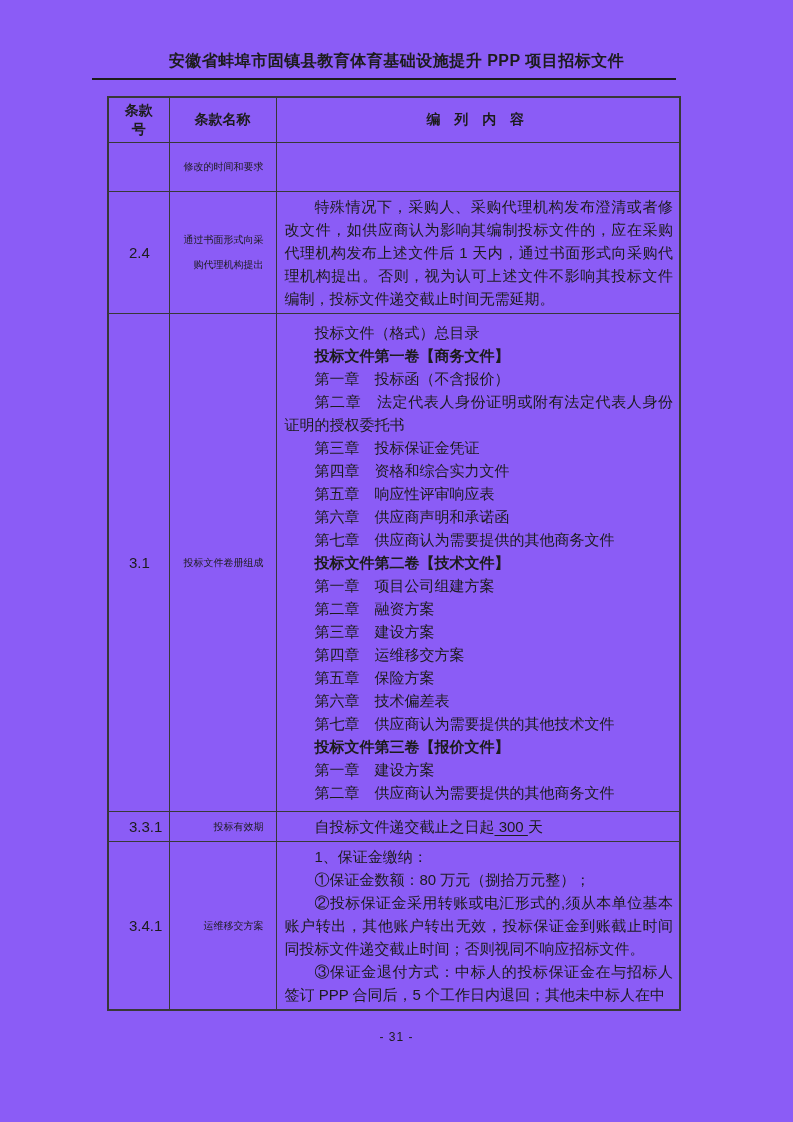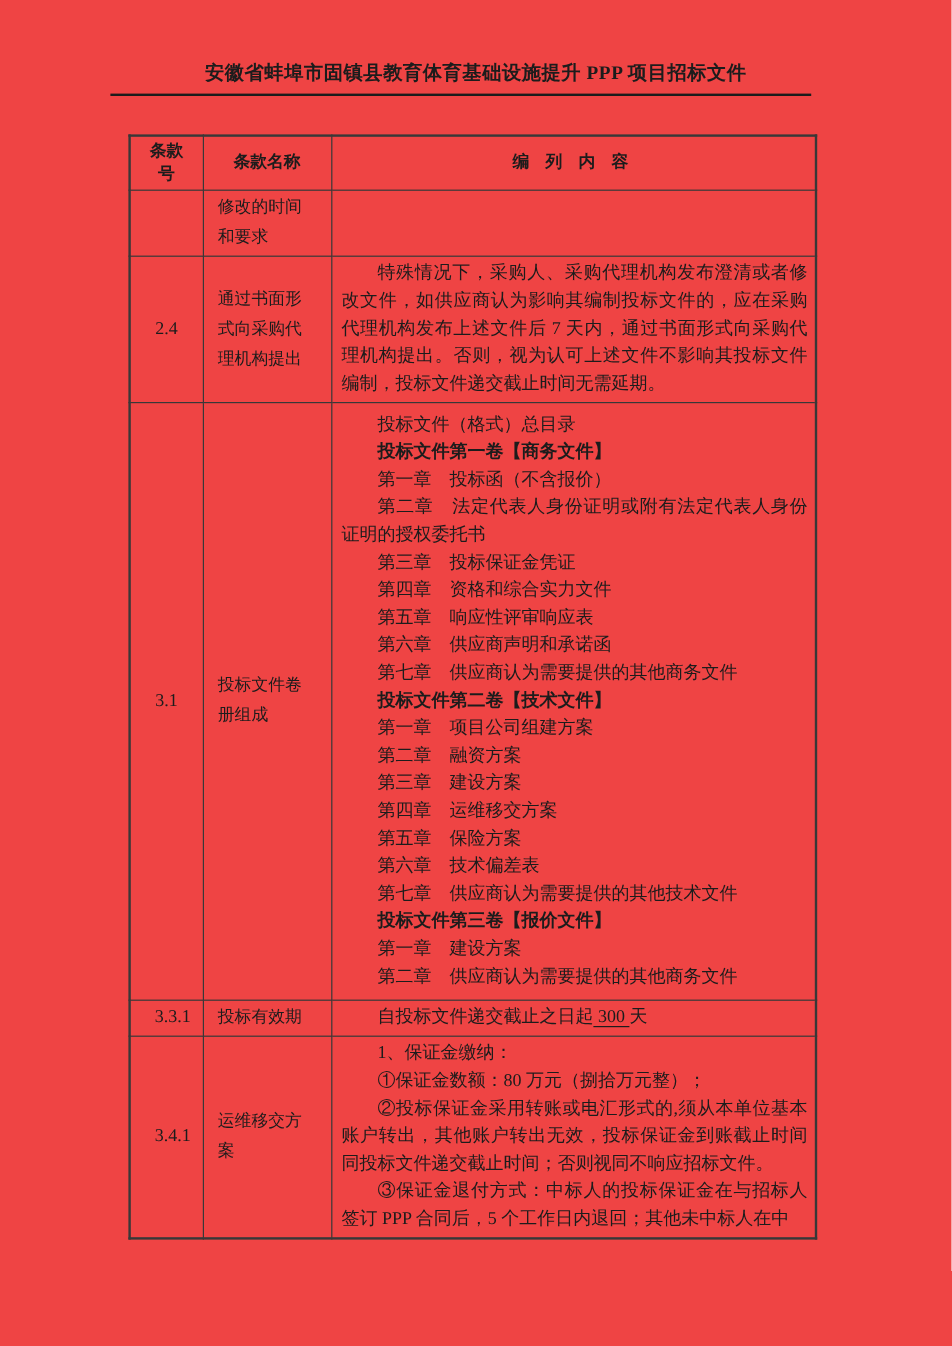--- a/index.html
+++ b/index.html
@@ -1,42 +1,42 @@
 <!DOCTYPE html>
 <html><head>
 <meta charset="utf-8">
 <style>
   * { margin:0; padding:0; box-sizing:border-box; }
   html,body { background:#ffffff; }
   .page {
     position:relative;
     width:793px; height:1122px;
-    background:#ef4444;
+    background:#8b5cf6;
     color:#1c1c1c;
-    font-family:Liberation Serif, serif;
+    font-family:Liberation Sans, sans-serif;
     overflow:hidden;
   }
   .doc-title {
     padding-top:51px;
     text-align:center;
     font-size:16px;
     font-weight:bold;
     letter-spacing:0.5px;
   }
   .header-rule {
     width:584px;
     margin:6px 0 0 92px;
     border-top:2px solid #1c1c1c;
     height:0;
   }
   .clause-table {
     border-collapse:collapse;
     table-layout:fixed;
     width:572px;
-    margin:32px 0 0 107px;
+    margin:16px 0 0 107px;
     border:2px solid #383838;
   }
   .clause-table th, .clause-table td {
     border:1px solid #383838;
     vertical-align:middle;
   }
   .clause-table thead tr { height:45px; }
   .clause-table th {
     font-size:14px;
     font-weight:bold;
@@ -45,22 +45,22 @@
   }
   th.col-no   { padding:0 11px; }
   th.col-name { padding:0 16px; }
   th.col-content { padding:0 8px; letter-spacing:5px; }
   .cell-no {
     text-align:center;
     font-size:15px;
     padding:0 20px;
   }
   .cell-name {
-    text-align:left;
-    font-size:14px;
+    text-align:right;
+    font-size:10px;
     line-height:25px;
     padding:2px 12px;
   }
   .cell-content {
     font-size:15px;
     line-height:23px;
     padding:3px 6px 3px 8px;
     text-align:justify;
   }
   .cline { text-indent:2em; }
@@ -98,21 +98,21 @@
     <tbody id="table-body">
         <tr style="height: 49px;">
           <td class="cell-no"></td>
           <td class="cell-name">修改的时间和要求</td>
           <td class="cell-content"></td>
         </tr>
         <tr style="height: 115px;">
           <td class="cell-no">2.4</td>
           <td class="cell-name">通过书面形式向采购代理机构提出</td>
           <td class="cell-content">
-            <div class="cline">特殊情况下，采购人、采购代理机构发布澄清或者修改文件，如供应商认为影响其编制投标文件的，应在采购代理机构发布上述文件后 7 天内，通过书面形式向采购代理机构提出。否则，视为认可上述文件不影响其投标文件编制，投标文件递交截止时间无需延期。</div>
+            <div class="cline">特殊情况下，采购人、采购代理机构发布澄清或者修改文件，如供应商认为影响其编制投标文件的，应在采购代理机构发布上述文件后 1 天内，通过书面形式向采购代理机构提出。否则，视为认可上述文件不影响其投标文件编制，投标文件递交截止时间无需延期。</div>
           </td>
         </tr>
         <tr style="height: 498px;">
           <td class="cell-no">3.1</td>
           <td class="cell-name">投标文件卷册组成</td>
           <td class="cell-content">
             <div class="cline">投标文件（格式）总目录</div>
             <div class="cline bold">投标文件第一卷【商务文件】</div>
             <div class="cline">第一章　投标函（不含报价）</div>
             <div class="cline">第二章　法定代表人身份证明或附有法定代表人身份证明的授权委托书</div>
@@ -147,14 +147,15 @@
           <td class="cell-content">
             <div class="cline">1、保证金缴纳：</div>
             <div class="cline">①保证金数额：80 万元（捌拾万元整）；</div>
             <div class="cline">②投标保证金采用转账或电汇形式的,须从本单位基本账户转出，其他账户转出无效，投标保证金到账截止时间同投标文件递交截止时间；否则视同不响应招标文件。</div>
             <div class="cline">③保证金退付方式：中标人的投标保证金在与招标人签订 PPP 合同后，5 个工作日内退回；其他未中标人在中</div>
           </td>
         </tr>
       </tbody>
   </table>
 
+  <div class="doc-footer">- 31 -</div>
 
 </div>
 
 </body></html>

